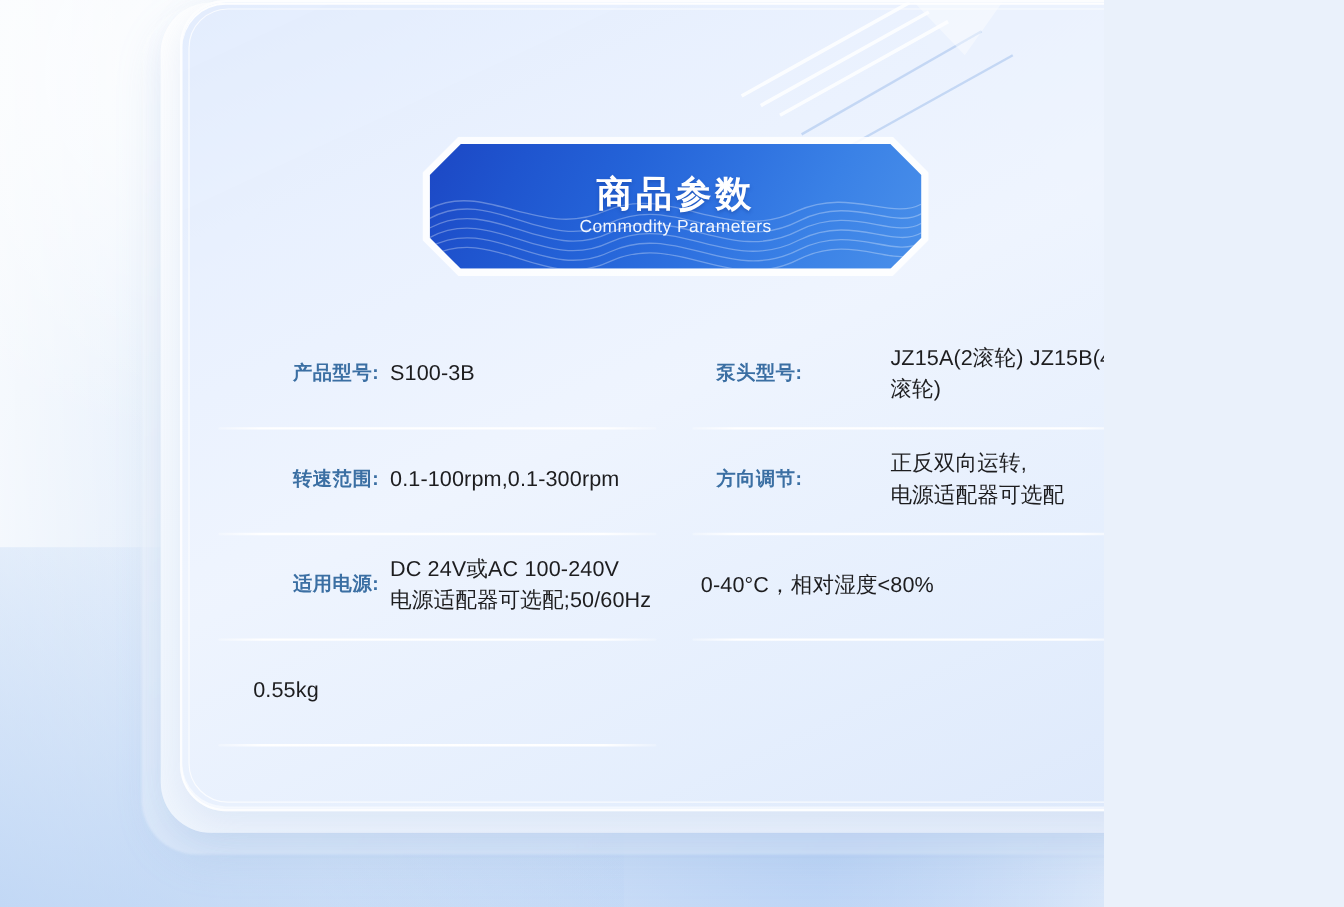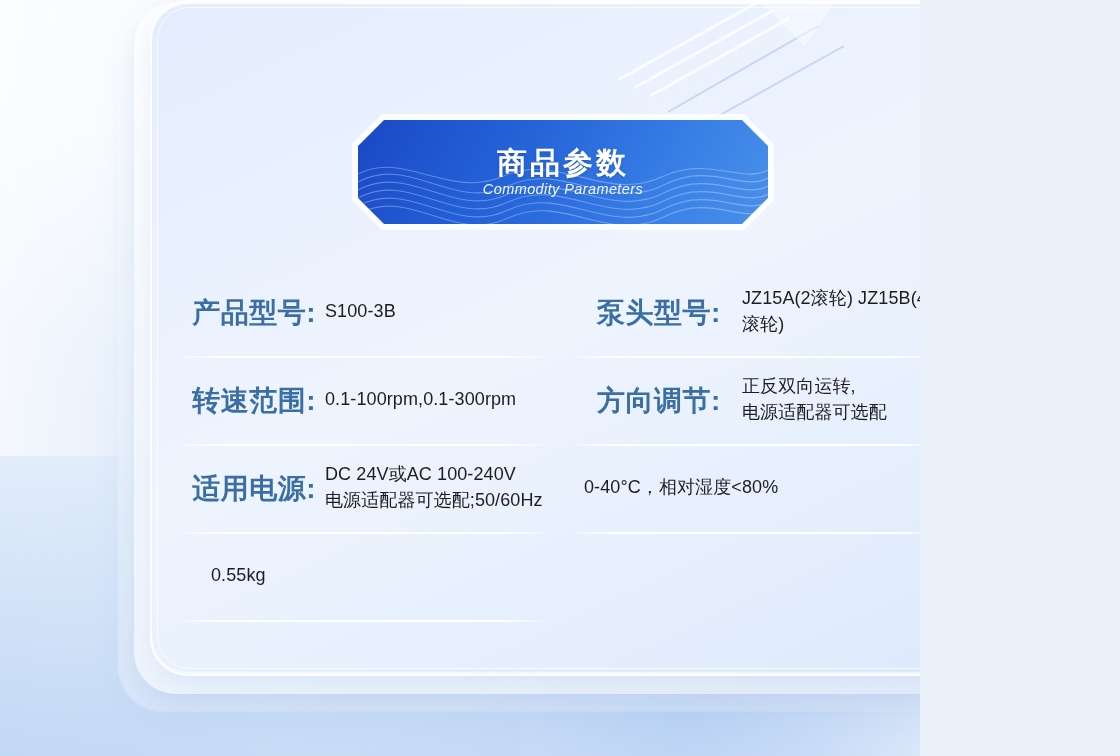--- a/index.html
+++ b/index.html
@@ -185,21 +185,20 @@
     line-height: 1.1;
     text-shadow: 0 1px 3px rgba(18,52,136,0.35);
   }
 
   .banner-title-en {
     font-size: 14.5px;
     font-weight: 400;
     color: rgba(255,255,255,0.94);
     letter-spacing: 0.4px;
     line-height: 1.2;
-    font-style: italic;
   }
 
   
   .spec-grid {
     position: absolute;
     left: 28px;            
     top: 268px;
     width: 764px;
     display: grid;
     grid-template-columns: 1fr 1fr;
@@ -226,21 +225,21 @@
     background: linear-gradient(90deg,
       rgba(255,255,255,0.25) 0%,
       rgba(255,255,255,0.98) 10%,
       rgba(255,255,255,0.98) 88%,
       rgba(255,255,255,0.20) 100%);
     border-radius: 2px;
   }
 
   .spec-label {
     flex: 0 0 auto;
-    font-size: 28px;
+    font-size: 16px;
     font-weight: 600;
     color: #3b6fa3;
     letter-spacing: 0.5px;
     white-space: nowrap;
     line-height: 1.25;
   }
 
   .spec-value {
     flex: 1 1 auto;
     margin-left: 9px;

